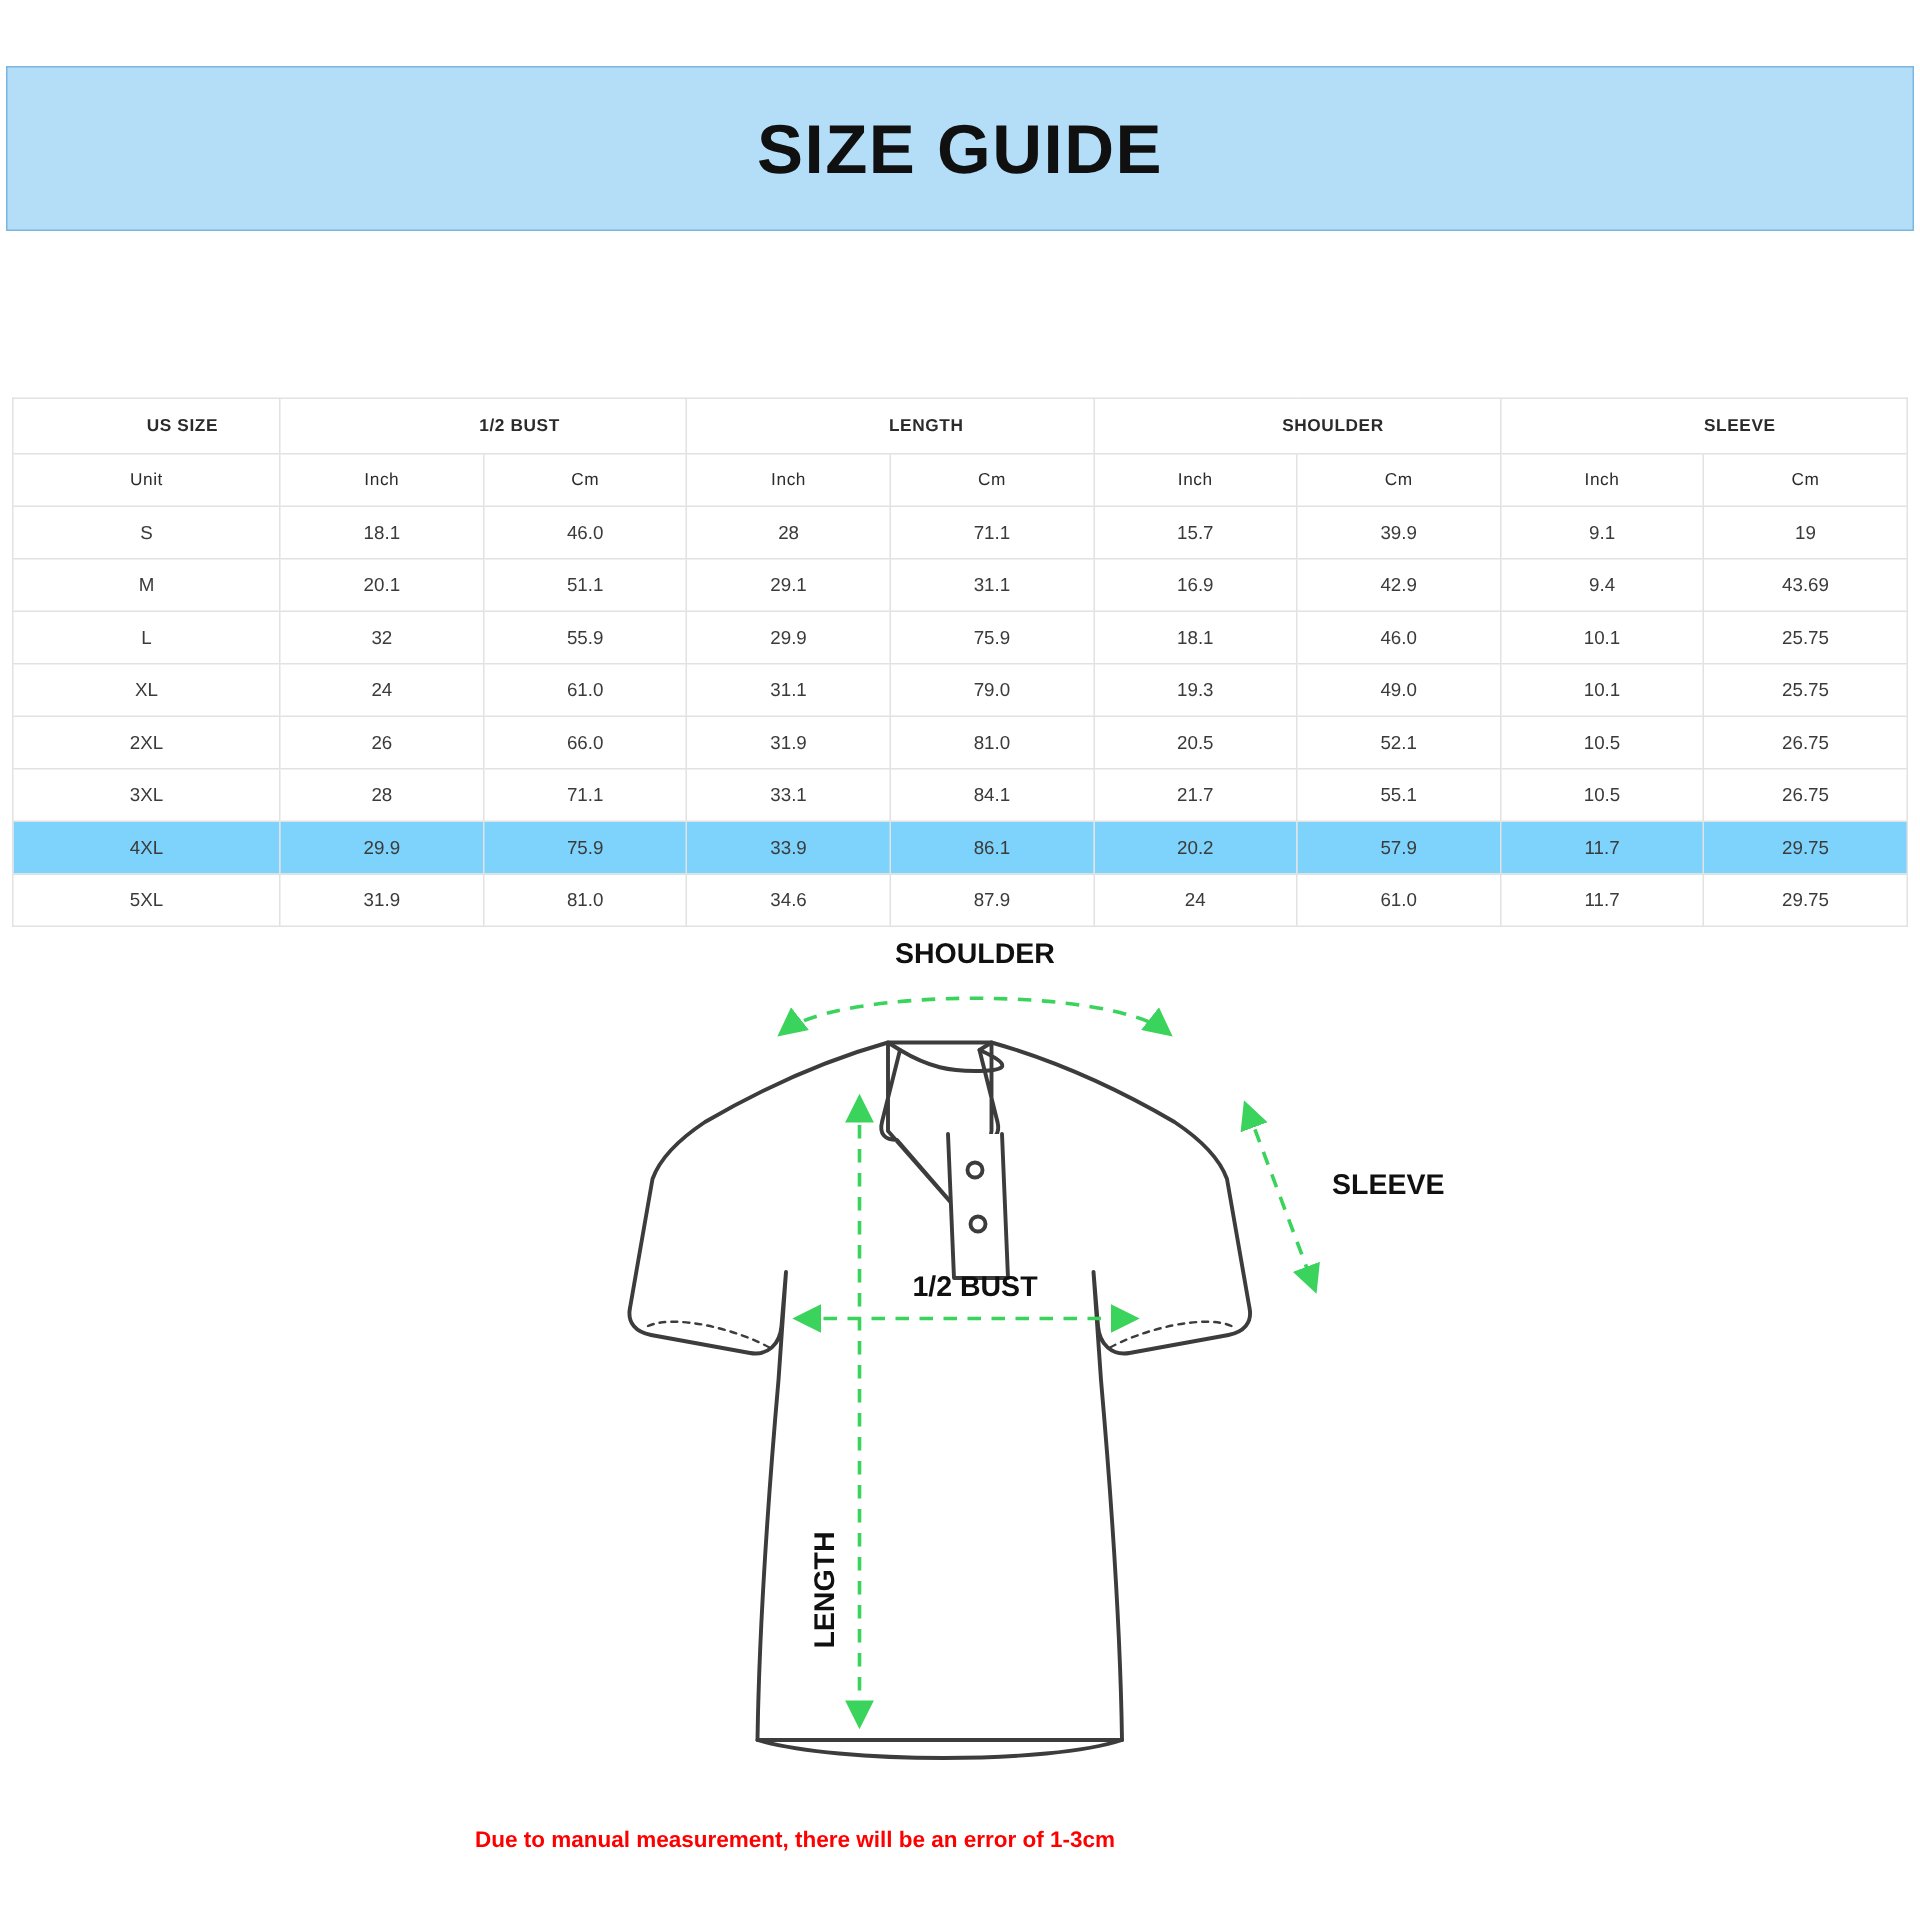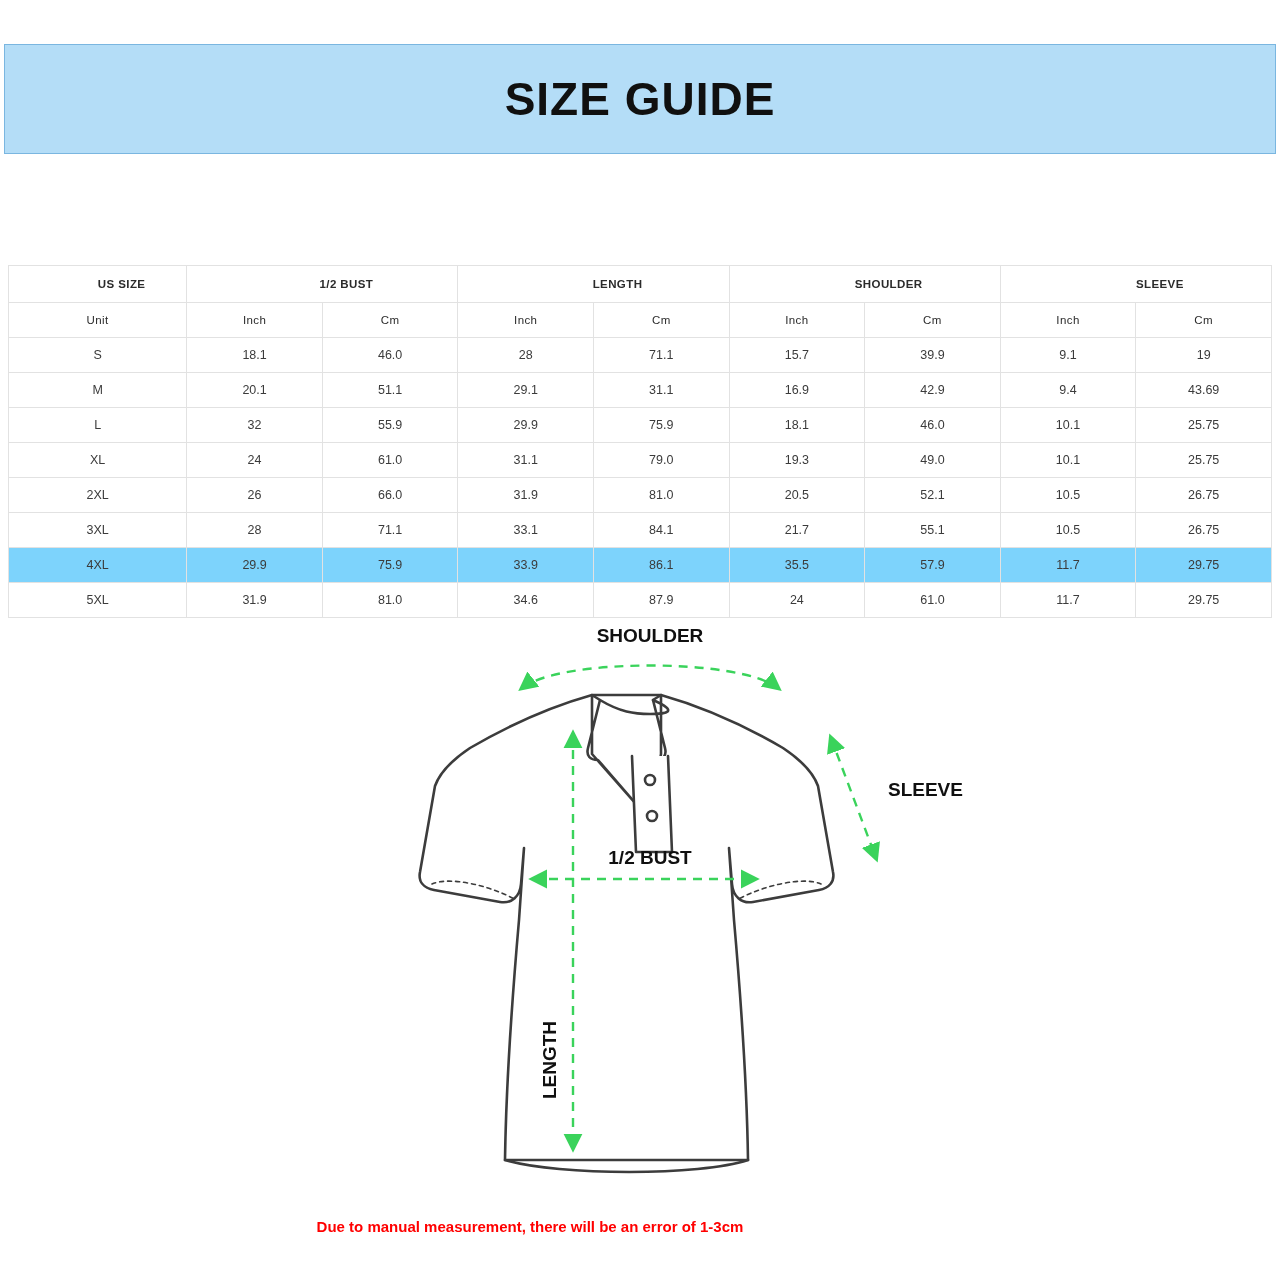--- a/index.html
+++ b/index.html
@@ -210,21 +210,21 @@
         <td>55.1</td>
         <td>10.5</td>
         <td>26.75</td>
       </tr>
       <tr class="shaded">
         <td>4XL</td>
         <td>29.9</td>
         <td>75.9</td>
         <td>33.9</td>
         <td>86.1</td>
-        <td>35.5</td>
+        <td>20.2</td>
         <td>57.9</td>
         <td>11.7</td>
         <td>29.75</td>
       </tr>
       <tr>
         <td>5XL</td>
         <td>31.9</td>
         <td>81.0</td>
         <td>34.6</td>
         <td>87.9</td>

